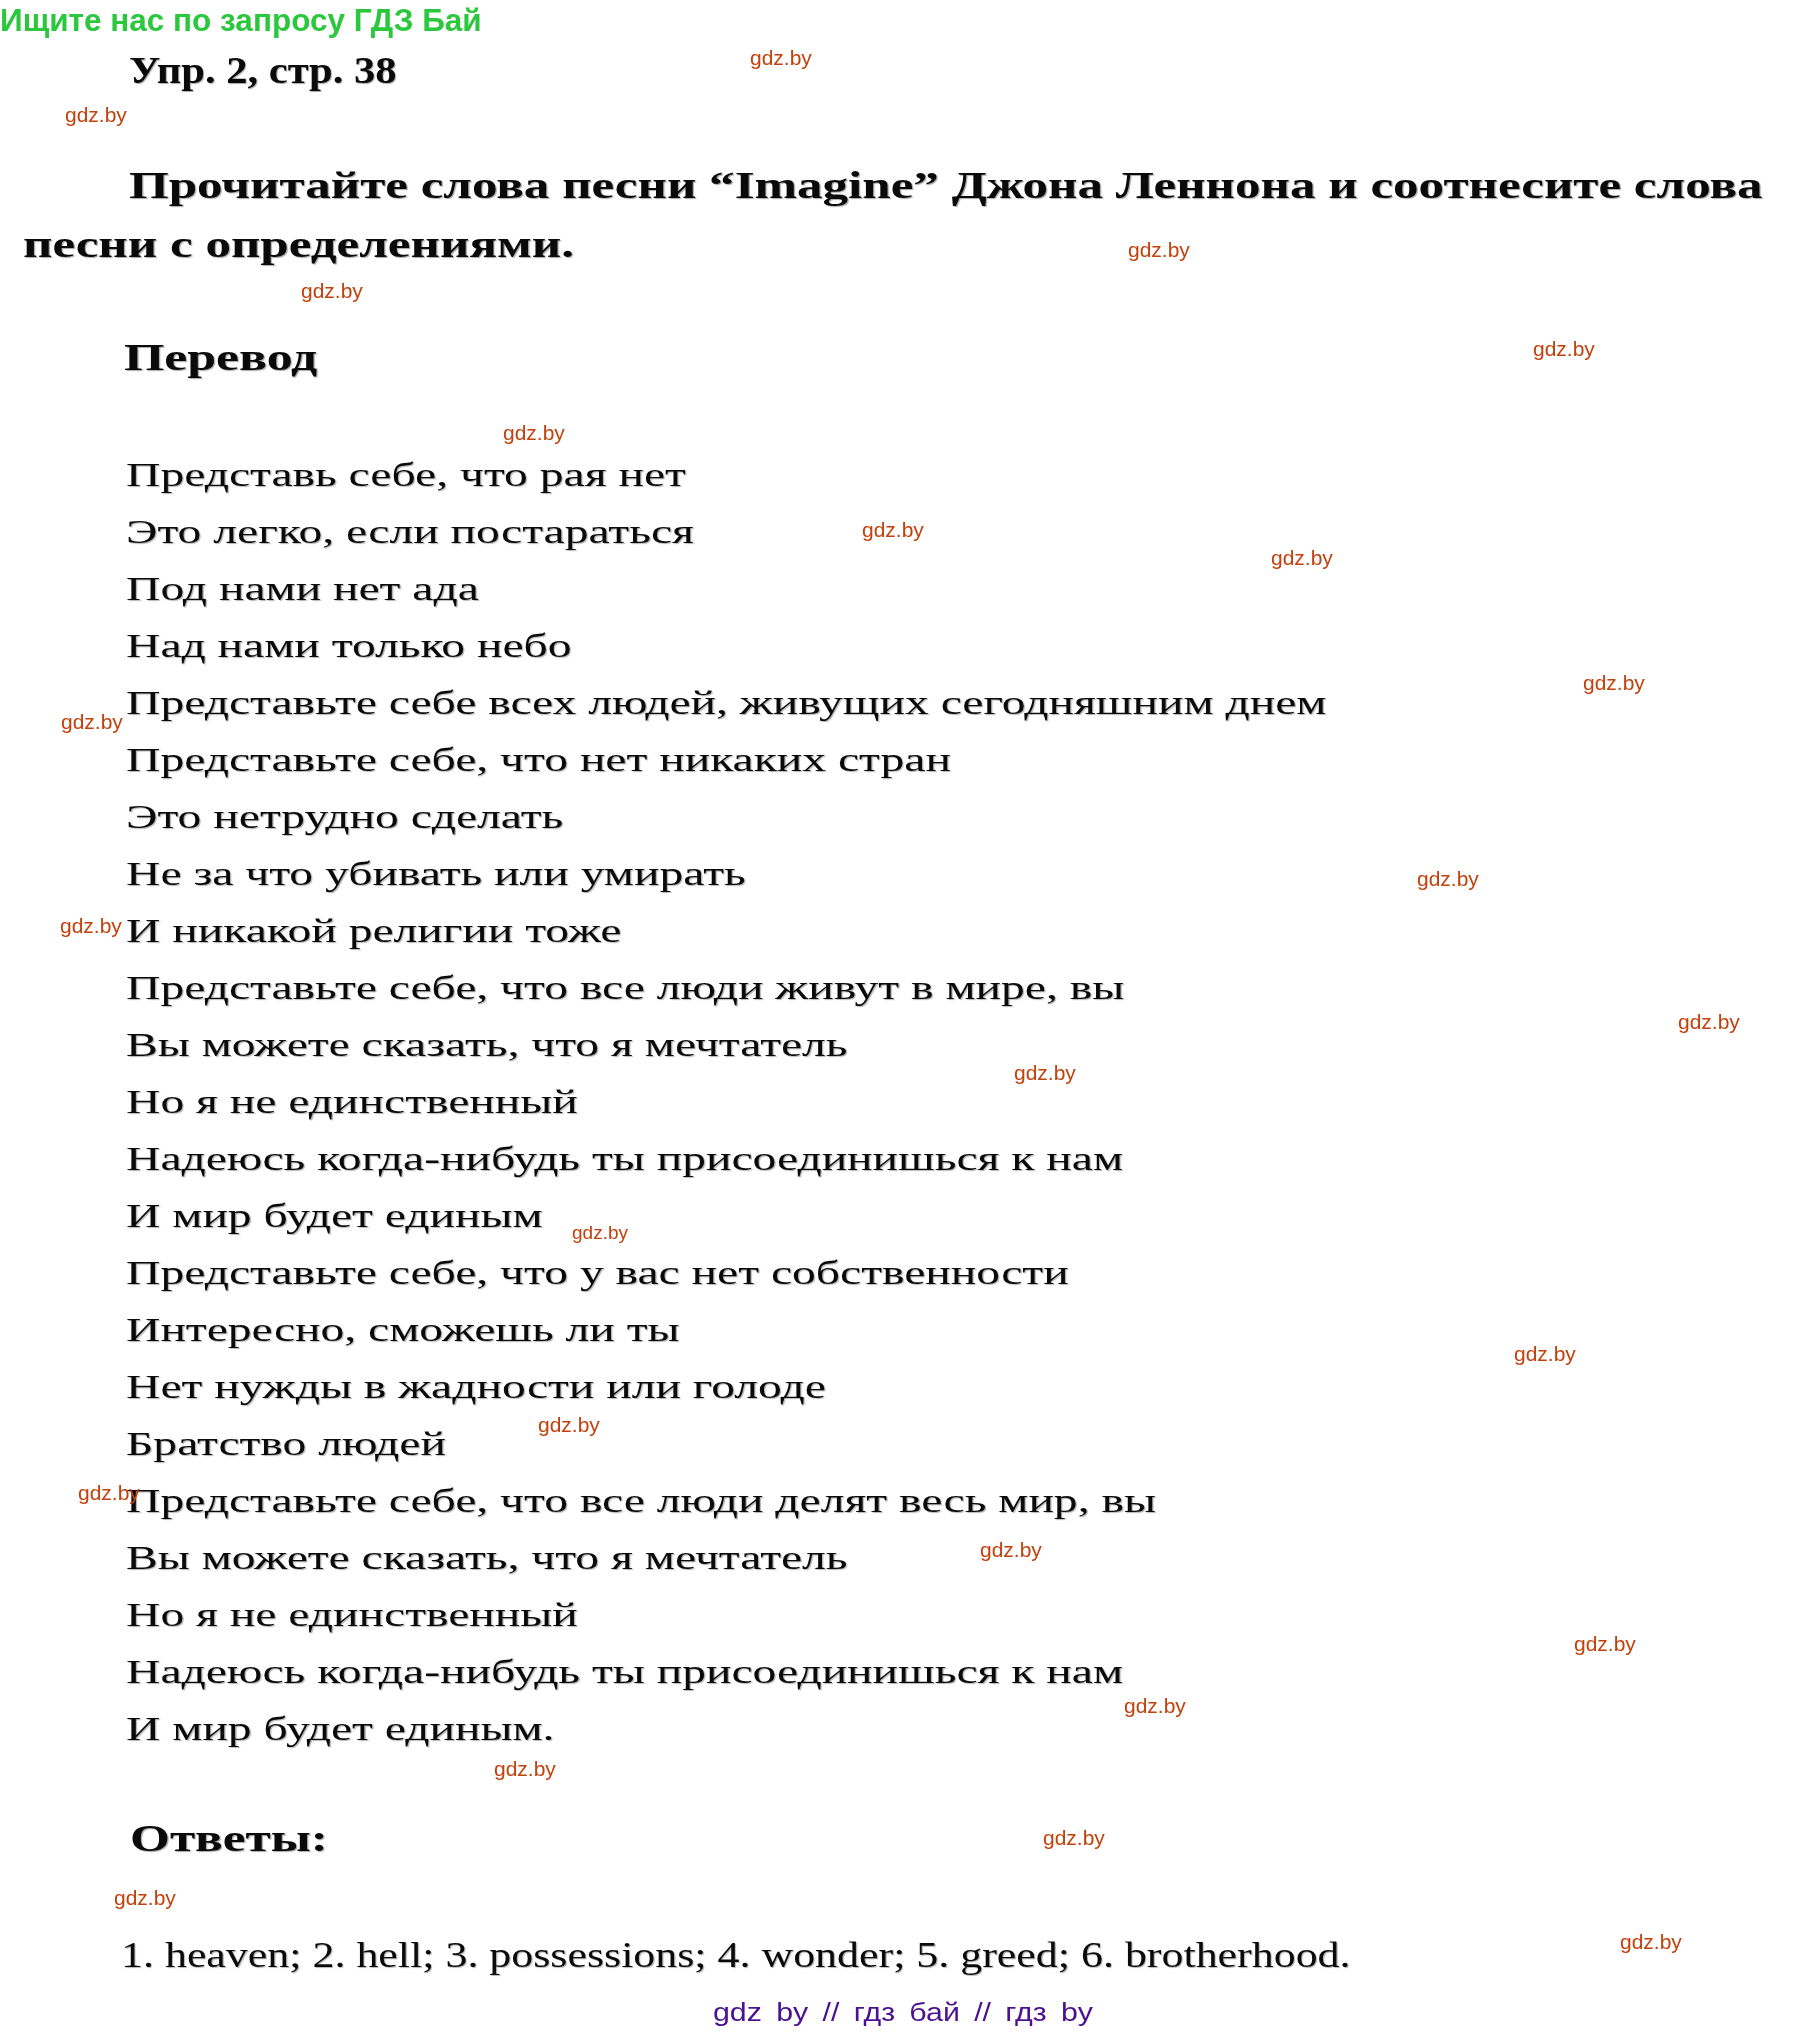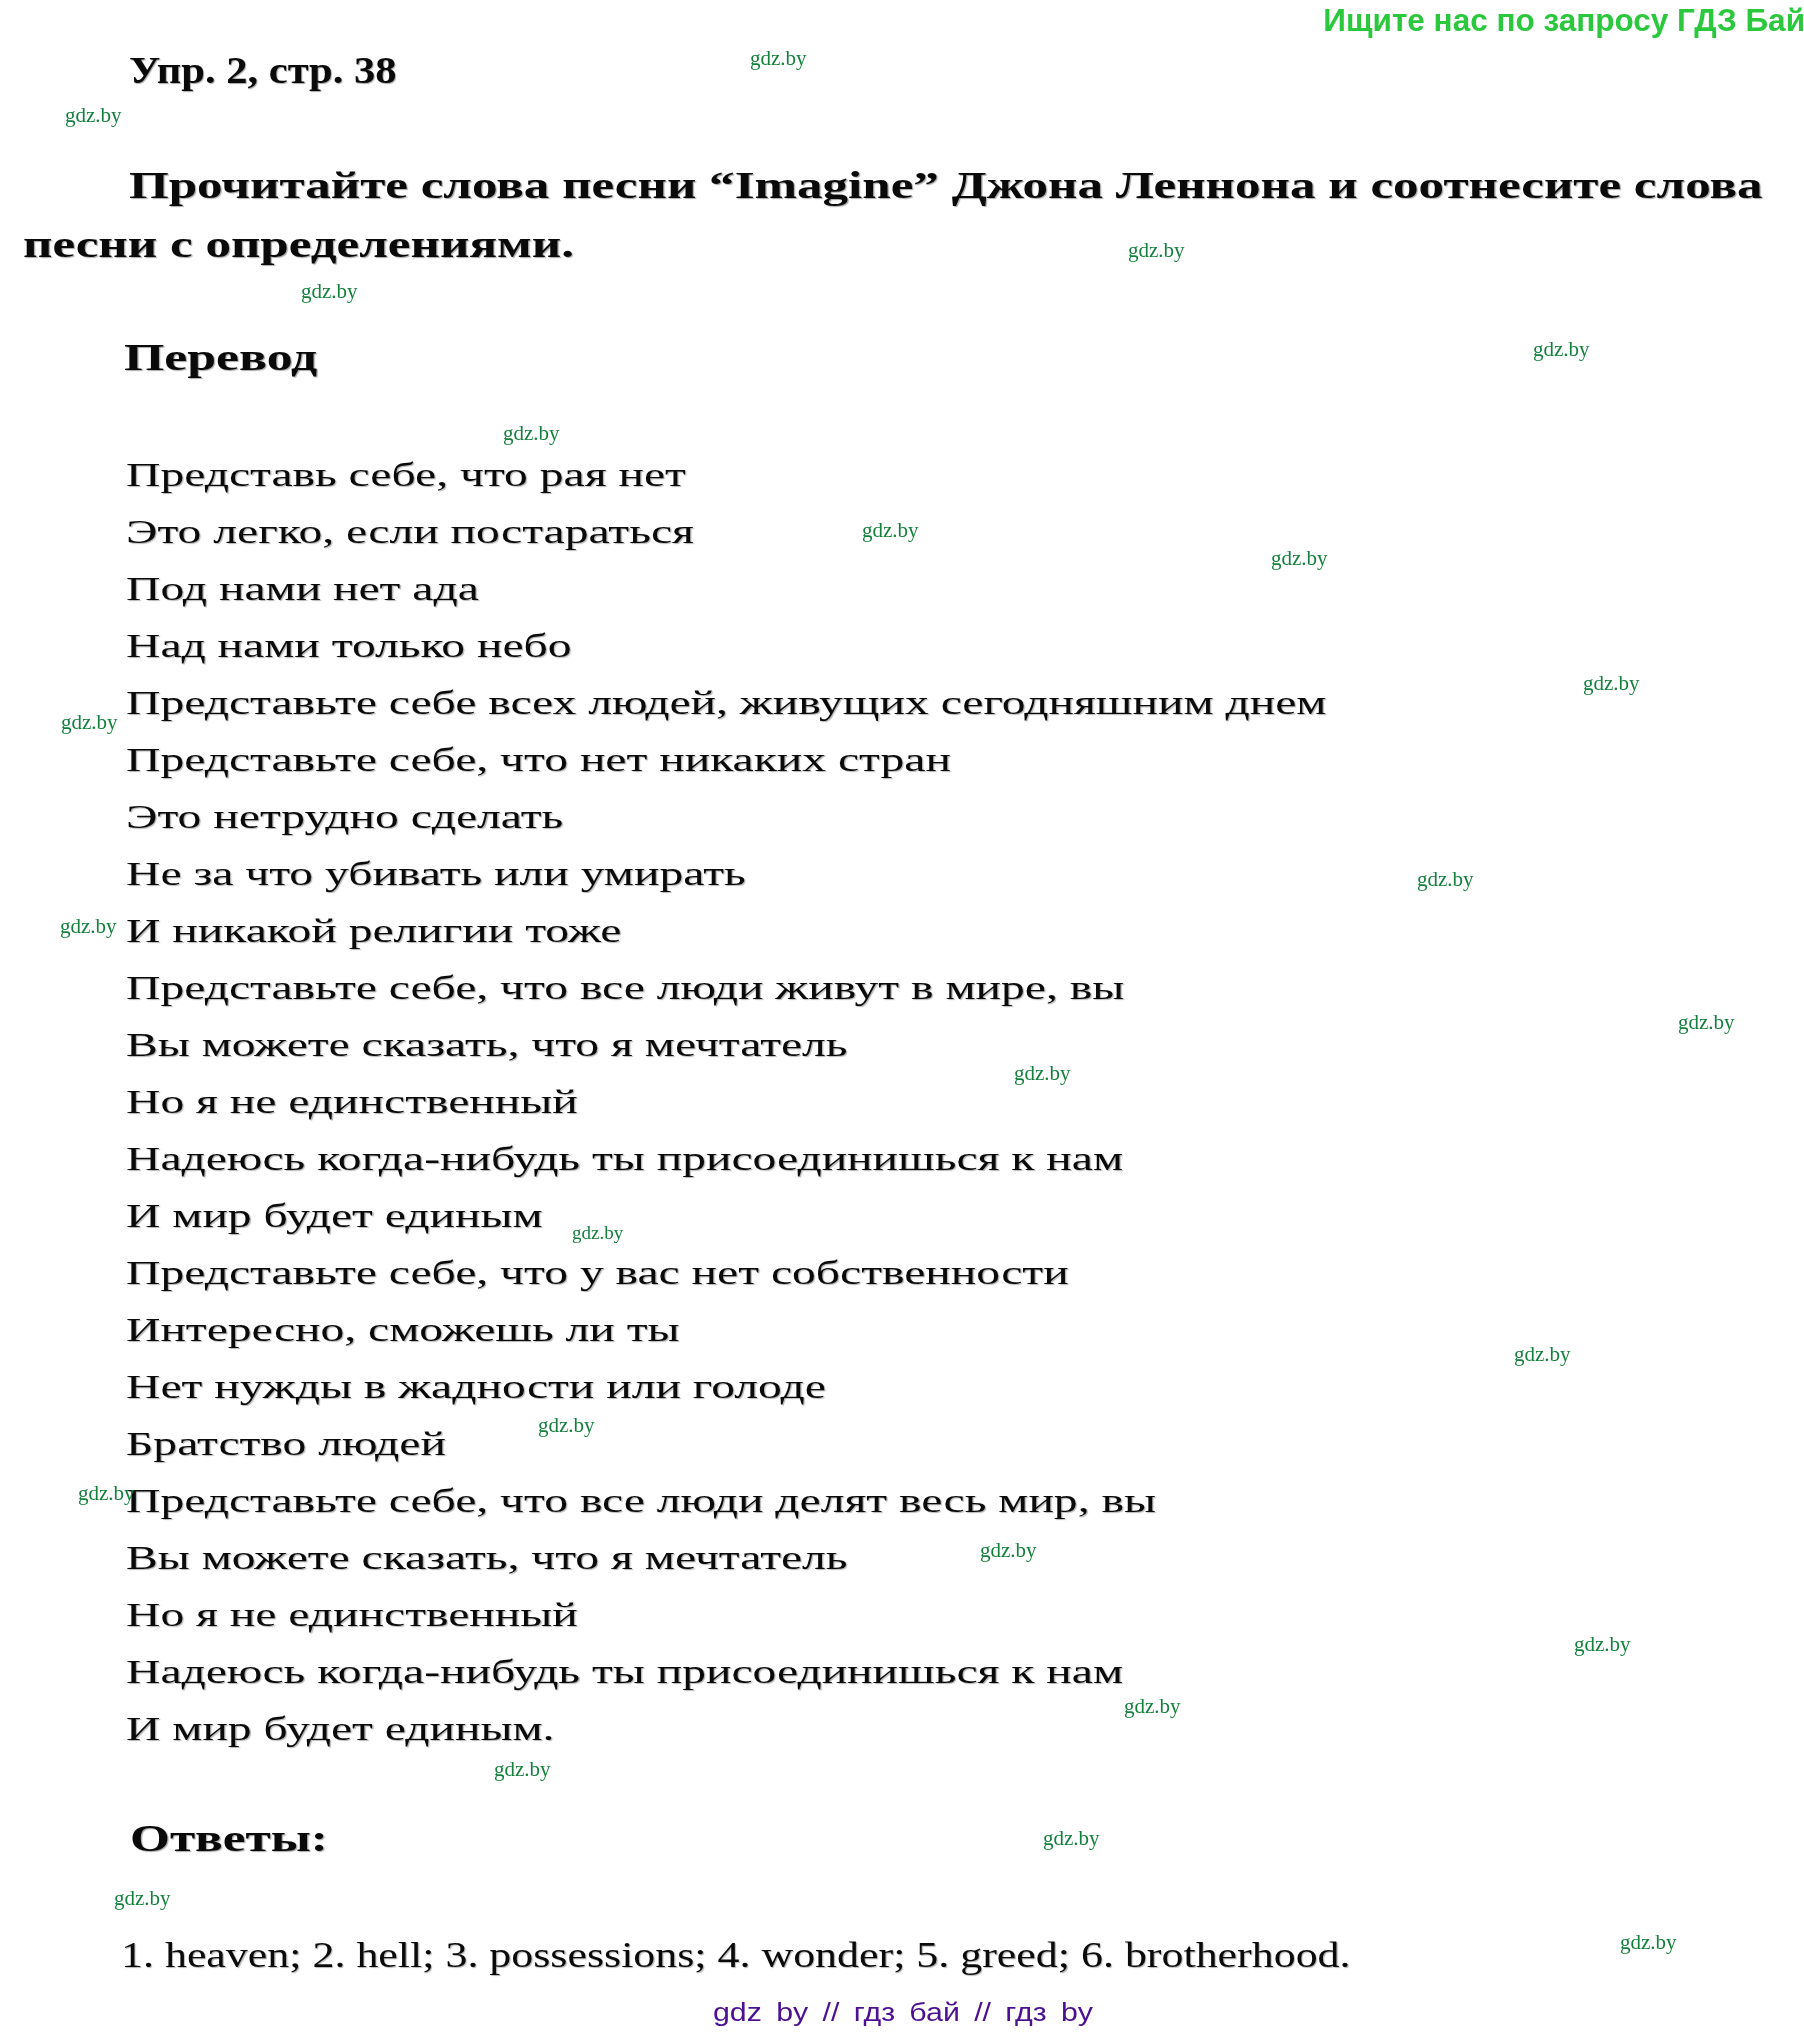--- a/index.html
+++ b/index.html
@@ -9,21 +9,21 @@
     height: 2038px;
     background: #ffffff;
     overflow: hidden;
     font-family: "Liberation Serif", "DejaVu Serif", serif;
     color: #0a0a0a;
   }
   .banner {
     position: absolute;
     top: 1.7px; left: 0;
     width: 100%;
-    text-align: right;
+    text-align: left;
     font-family: "Liberation Sans", "DejaVu Sans", sans-serif;
     font-weight: 600;
     font-size: 31.5px;
     white-space: nowrap;
   }
   .title {
     position: absolute;
     left: 129px; top: 49px;
     margin: 0;
     font-size: 37px;
@@ -83,23 +83,23 @@
     left: 50%; top: 1997px;
     font-family: "Liberation Sans", "DejaVu Sans", sans-serif;
     font-size: 26.4px;
     font-weight: 500;
     white-space: nowrap;
     transform: translateX(-50%) scaleX(1.15);
     word-spacing: 5.1px;
   }
   .wm {
     position: absolute;
-    font-family: Liberation Serif, serif;
+    font-family: Liberation Sans, sans-serif;
     font-size: 21px;
-    color: #15803d;
+    color: #c2410c;
     white-space: nowrap;
     transform: translateY(-50%);
   }
   .wm.small { font-size: 19px; }
 </style>
 </head>
 <body>
 
 <div class="page">
 

